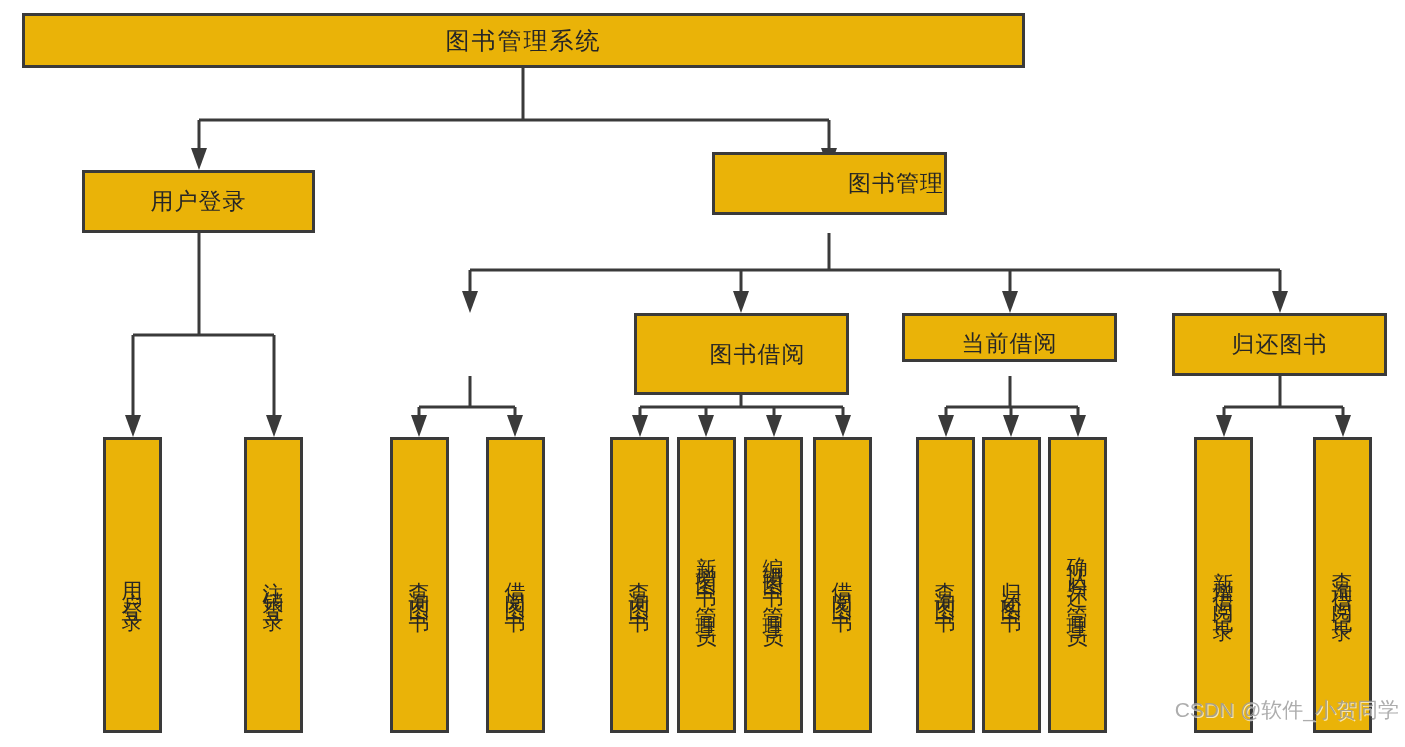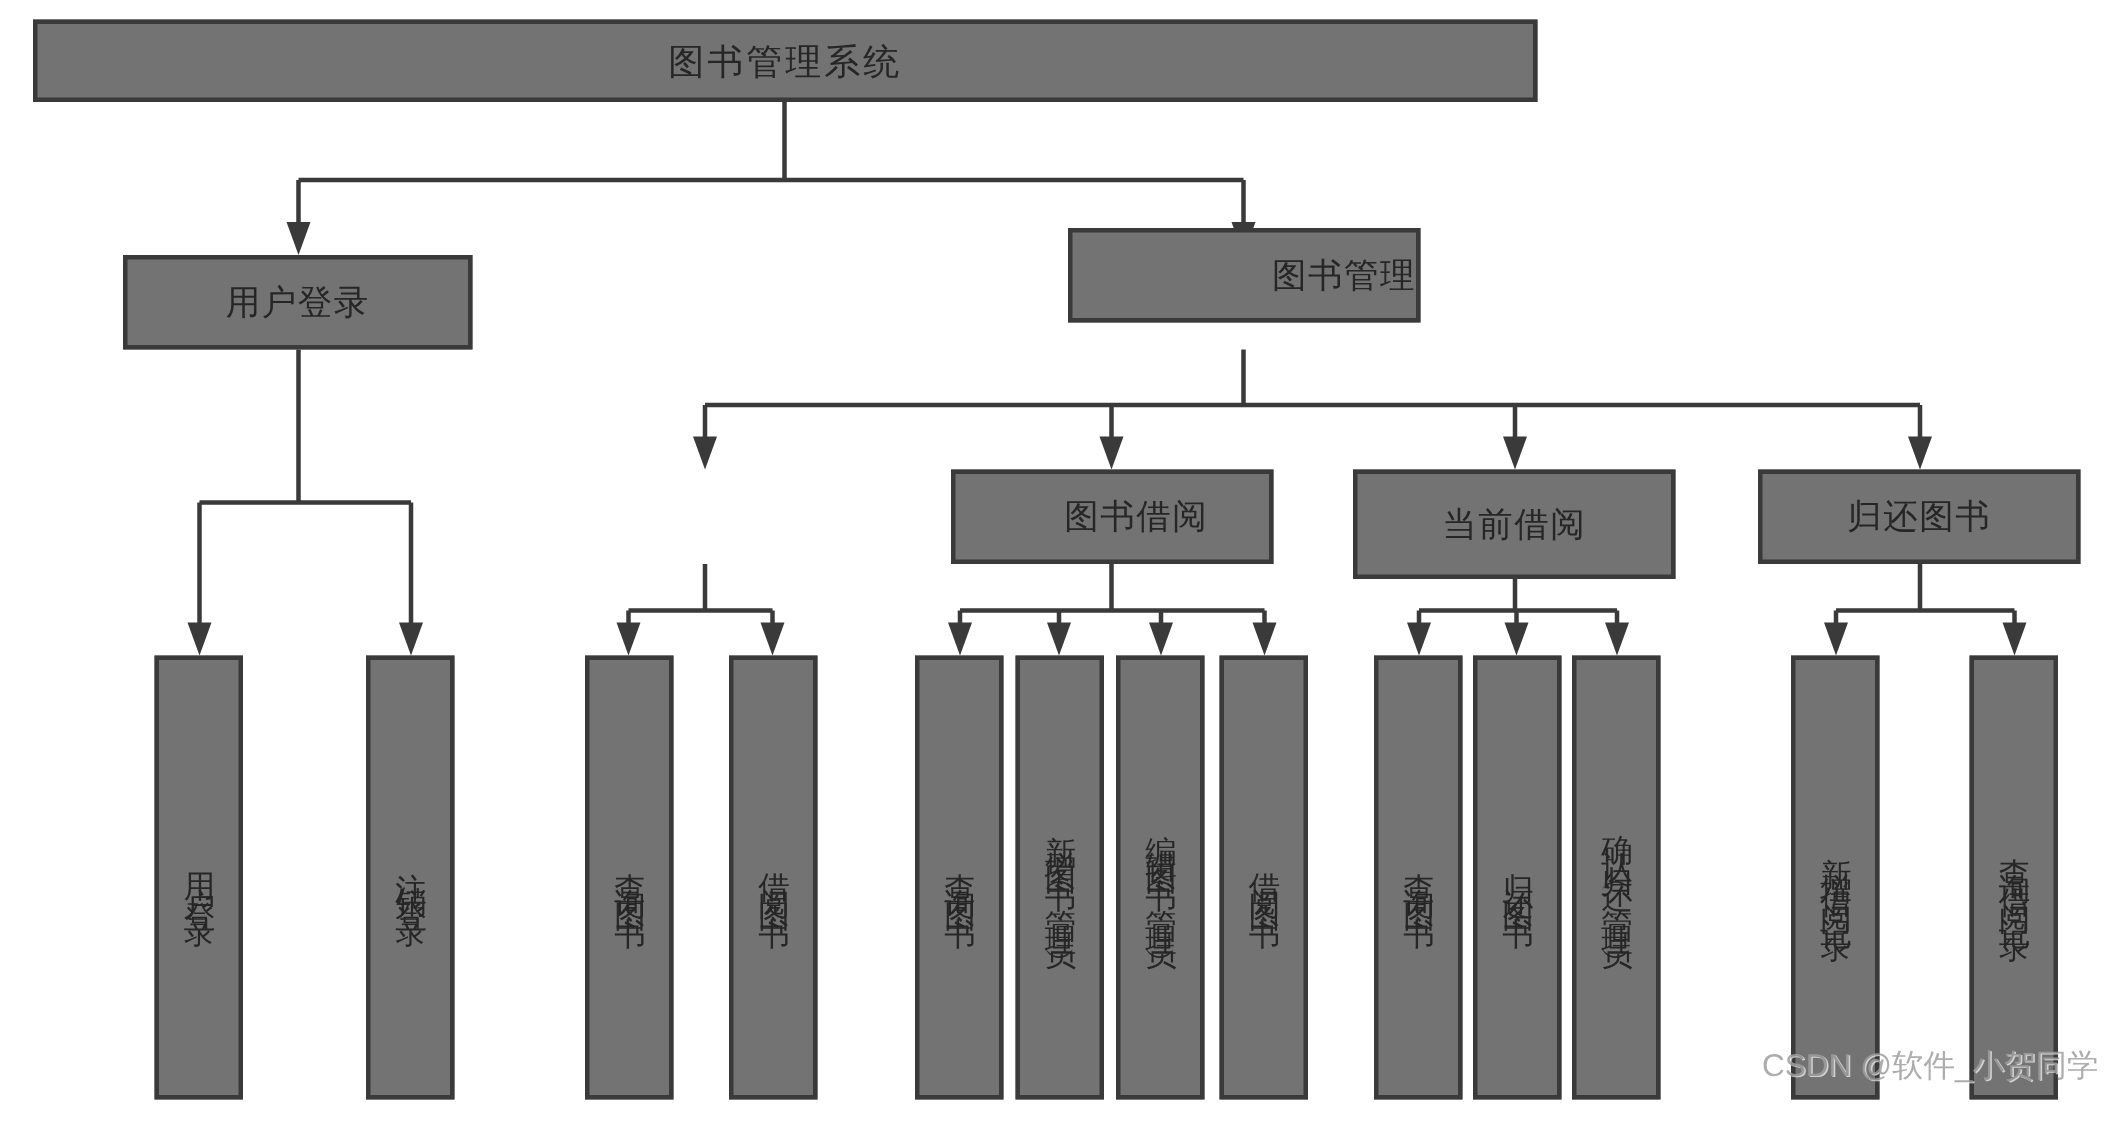--- a/index.html
+++ b/index.html
@@ -16,21 +16,21 @@
     font-family:"Liberation Sans","DejaVu Sans",sans-serif;
     overflow:hidden;
   }
   .wires{position:absolute;left:0;top:0;z-index:1;}
   .wires path{stroke:var(--line);stroke-width:3;fill:none;}
   .wires polygon{fill:var(--line);stroke:none;}
   .box{
     position:absolute;
     box-sizing:border-box;
     border:3px solid var(--line);
-    background:#737373;
+    background:#eab308;
     display:flex;align-items:center;justify-content:center;
     color:var(--text);
     z-index:2;
   }
   .lvl-root{font-size:24px;letter-spacing:2px;}
   .lvl-mid{font-size:23px;letter-spacing:1px;}
   .leaf{font-size:21px;}
   .leaf .vtext{
     writing-mode:vertical-rl;
     text-orientation:mixed;
@@ -95,24 +95,24 @@
     <span>图书管理系统</span>
   </div>
 
   <div class="box lvl-mid" style="left:82px;top:170px;width:233px;height:63px;">
     <span>用户登录</span>
   </div>
   <div class="box lvl-mid" style="left:712px;top:152px;width:235px;height:63px;justify-content:flex-end;">
     <span>图书管理</span>
   </div>
 
-  <div class="box lvl-mid" style="left:634px;top:313px;width:215px;height:63px;padding-left:32px;">
+  <div class="box lvl-mid" style="left:634px;top:313px;width:215px;height:82px;padding-left:32px;">
     <span>图书借阅</span>
   </div>
-  <div class="box lvl-mid" style="left:902px;top:313px;width:215px;height:73px;">
+  <div class="box lvl-mid" style="left:902px;top:313px;width:215px;height:49px;align-items:flex-end;">
     <span>当前借阅</span>
   </div>
   <div class="box lvl-mid" style="left:1172px;top:313px;width:215px;height:63px;">
     <span>归还图书</span>
   </div>
 
   <div class="box leaf" style="left:103px;top:437px;width:59px;height:296px;">
     <span class="vtext">用户登录</span>
   </div>
   <div class="box leaf" style="left:244px;top:437px;width:59px;height:296px;">

